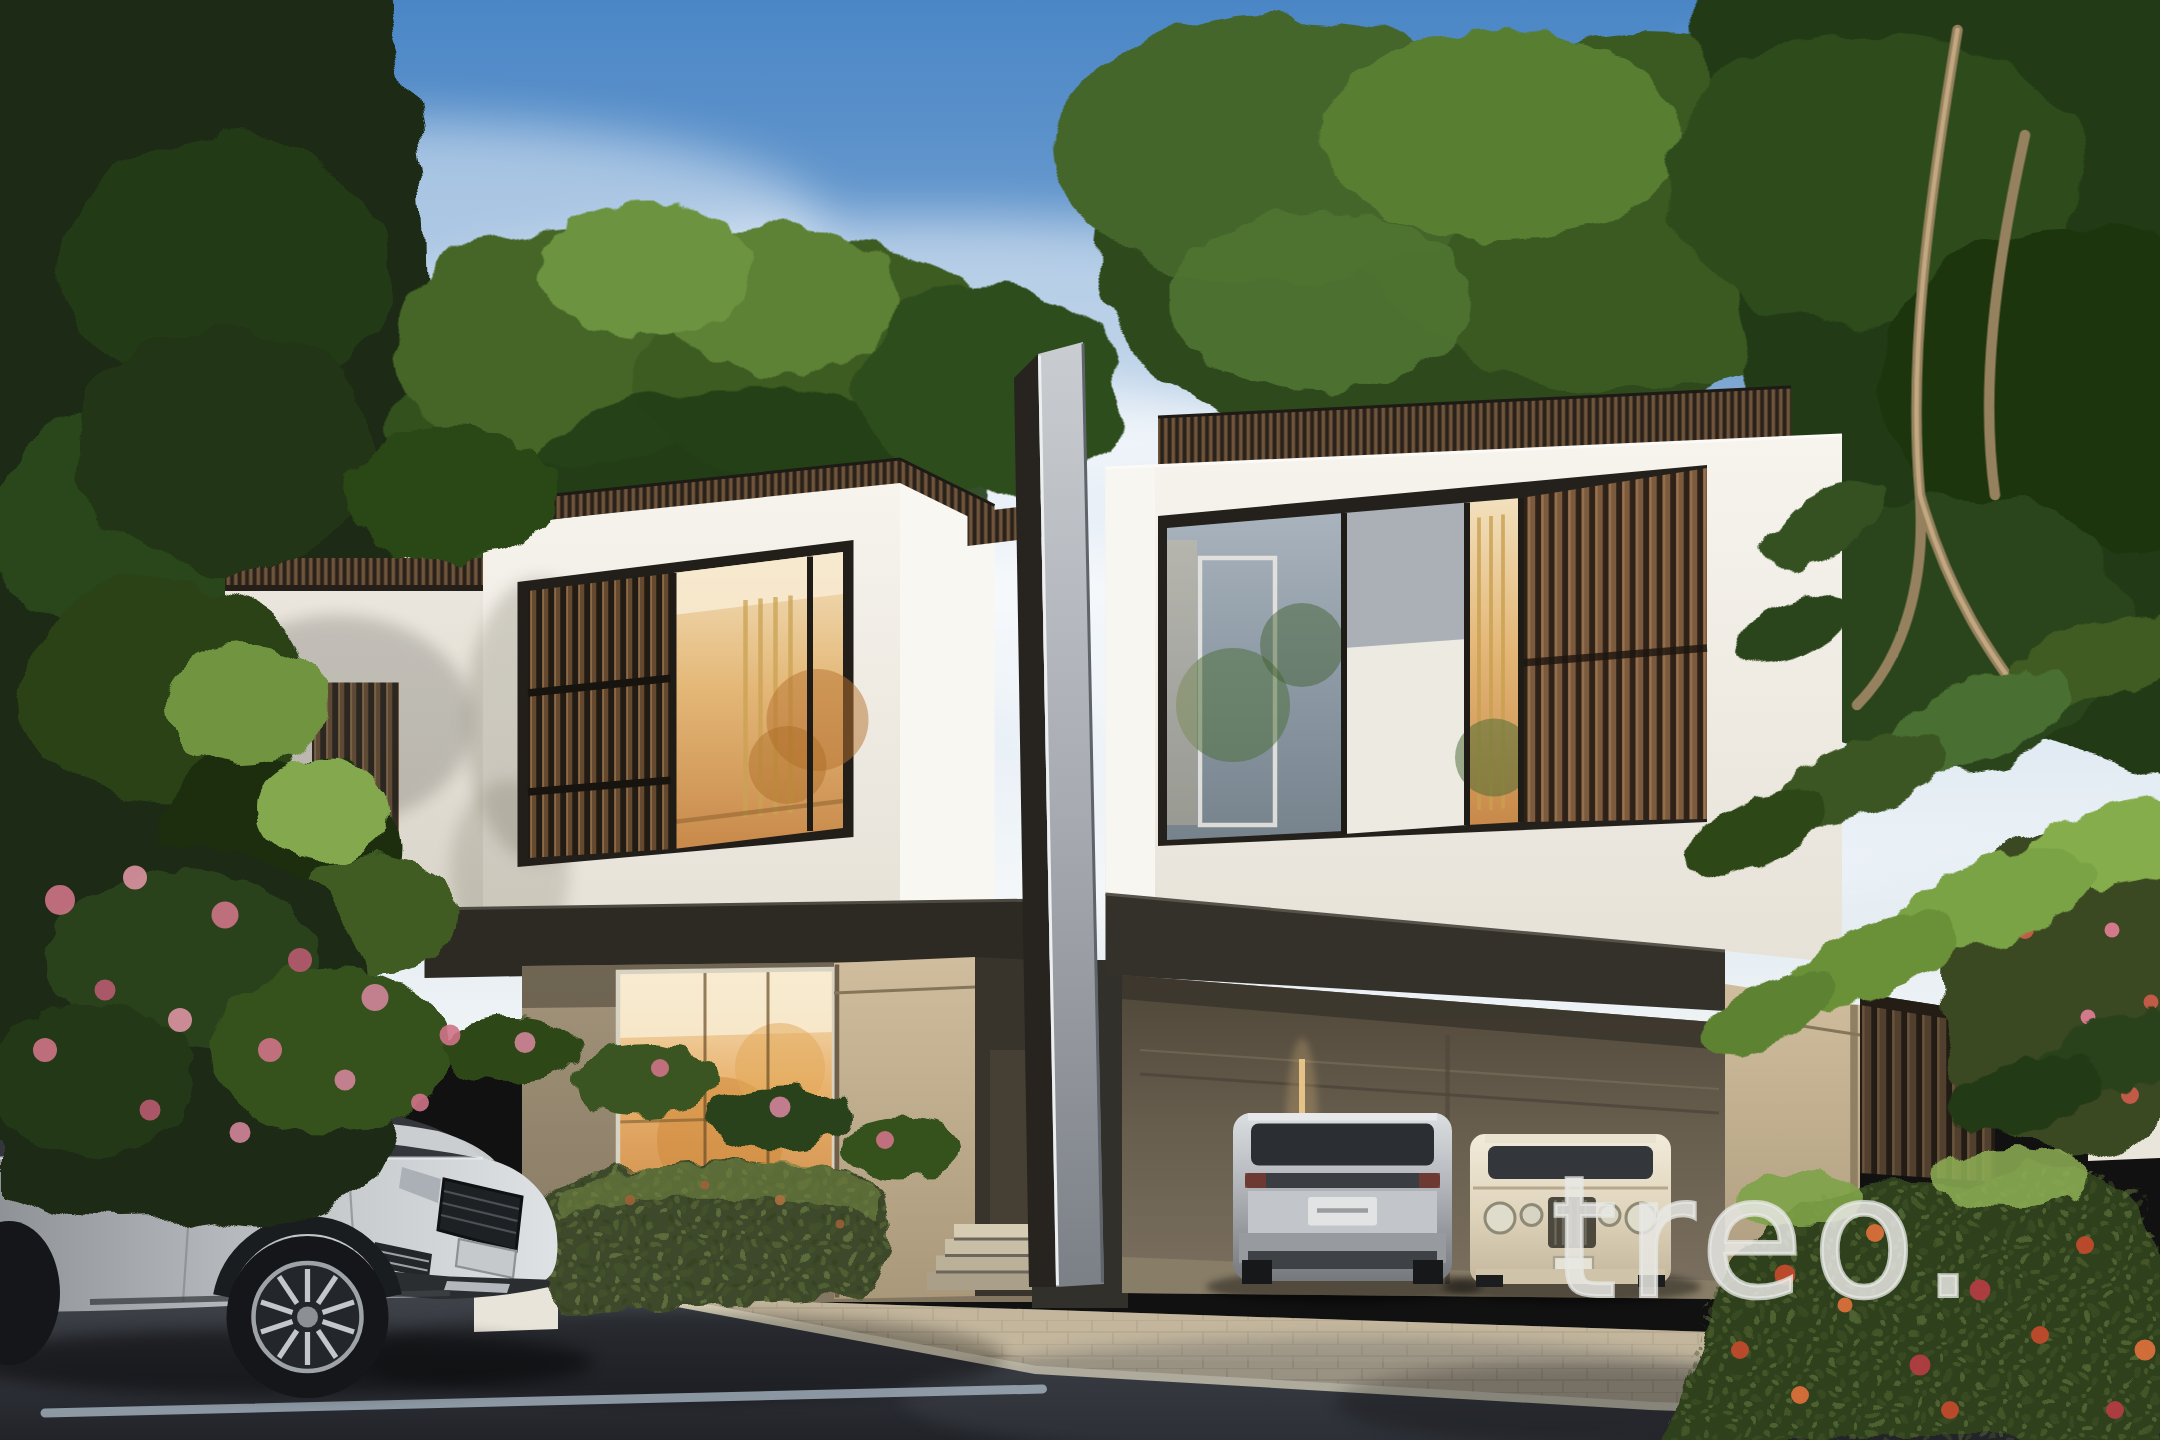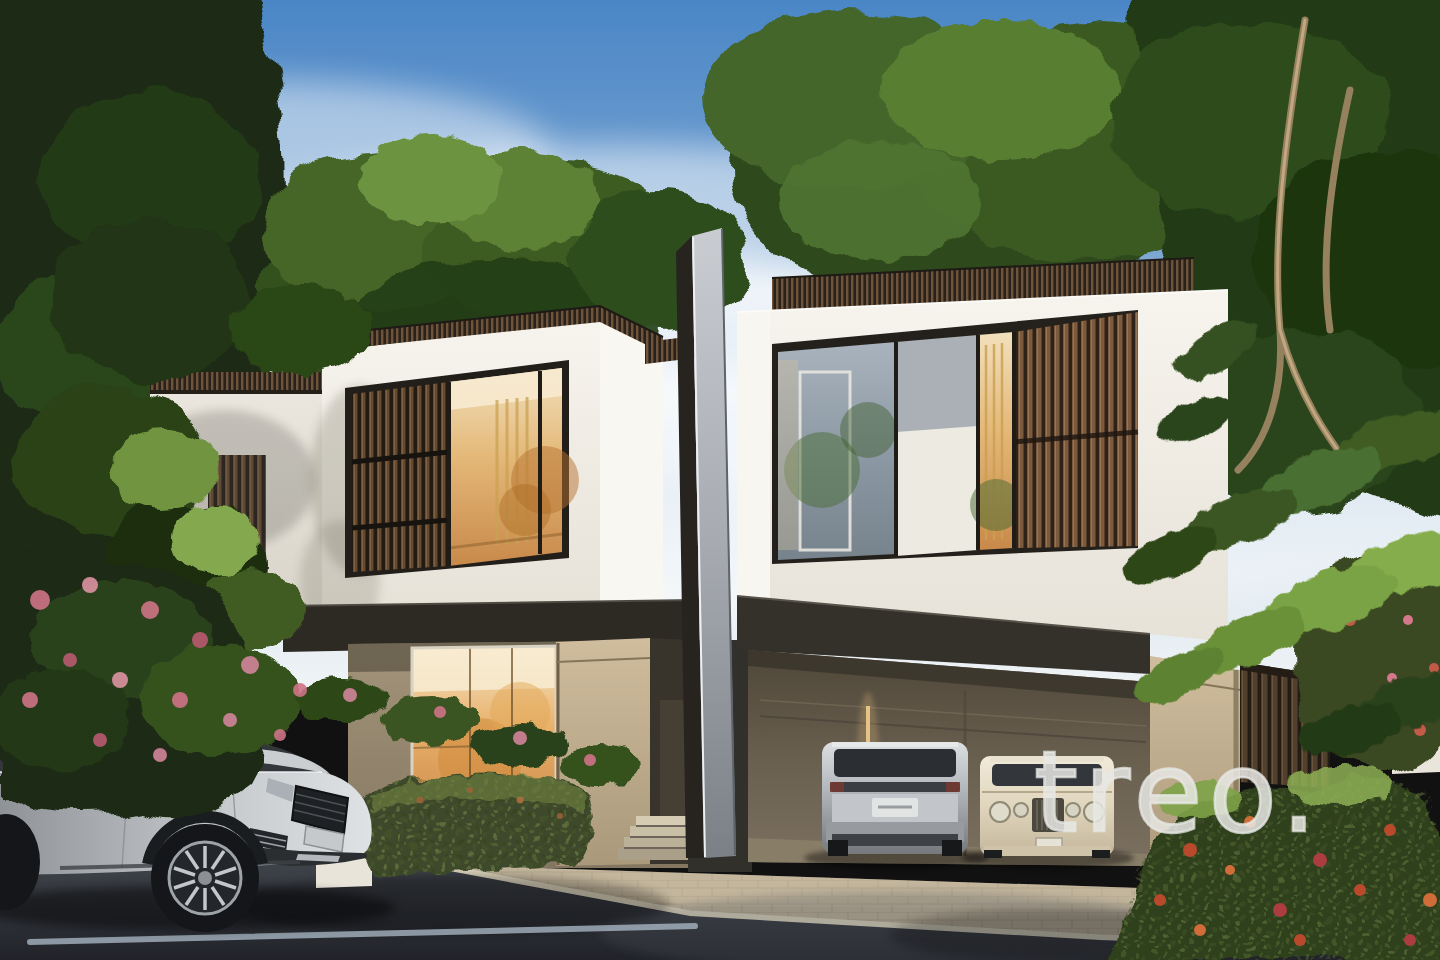--- a/index.html
+++ b/index.html
@@ -1,19 +1,19 @@
 <!DOCTYPE html>
 <html><head>
 <meta charset="utf-8">
 <style>
   html,body{margin:0;padding:0;background:#111}
   .stage{position:relative;width:1440px;height:960px;overflow:hidden;
          font-family:"DejaVu Sans","Liberation Sans",sans-serif}
   .stage svg{position:absolute;left:0;top:0}
-  .watermark{position:absolute;left:1034px;top:736px;font-size:112px;font-weight:400;
+  .watermark{position:absolute;left:1034px;top:770px;font-size:112px;font-weight:400;
              letter-spacing:6px;line-height:1;color:rgba(231,232,228,.85);
              -webkit-text-stroke:2.5px rgba(231,232,228,.78);user-select:none;pointer-events:none}
 </style>
 </head>
 <body>
 
 <div class="stage">
 <svg width="1440" height="960" viewBox="0 0 1440 960">
 <defs>
   <linearGradient id="gSky" x1="0" y1="0" x2="0" y2="1">

